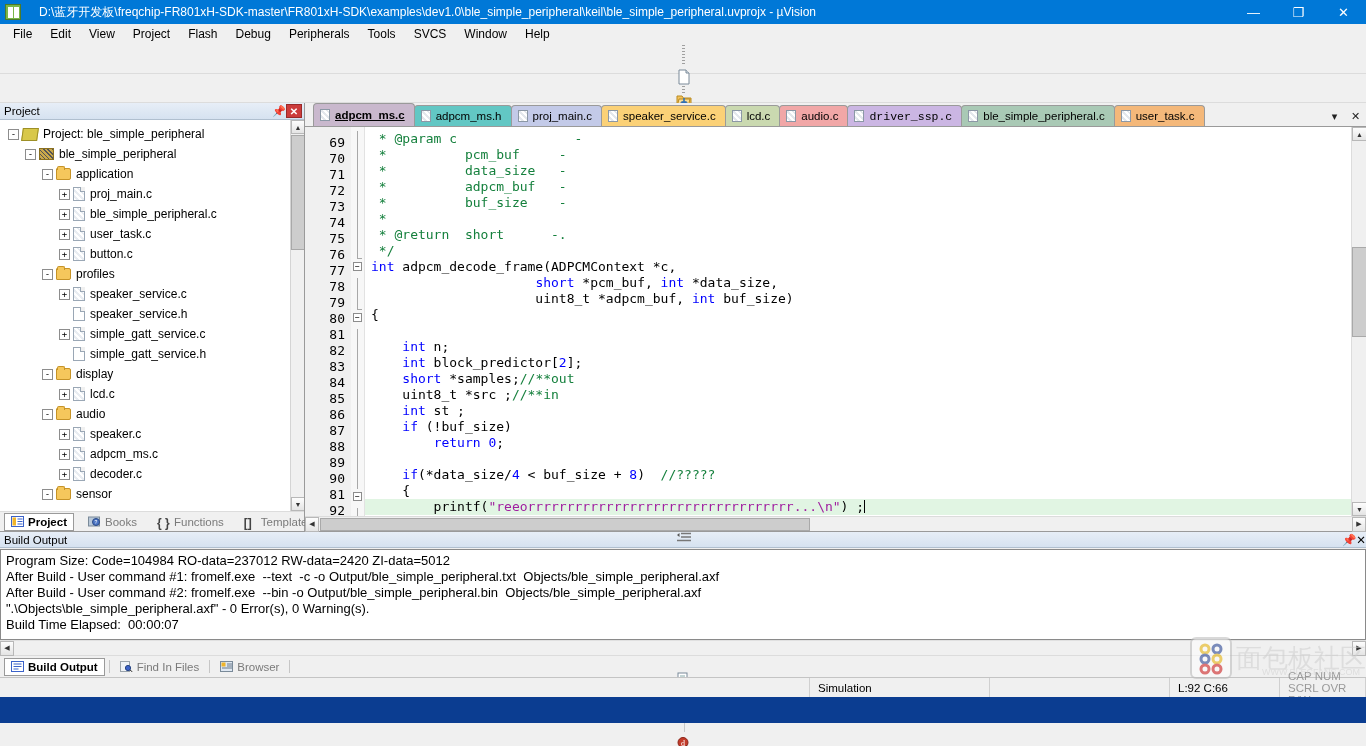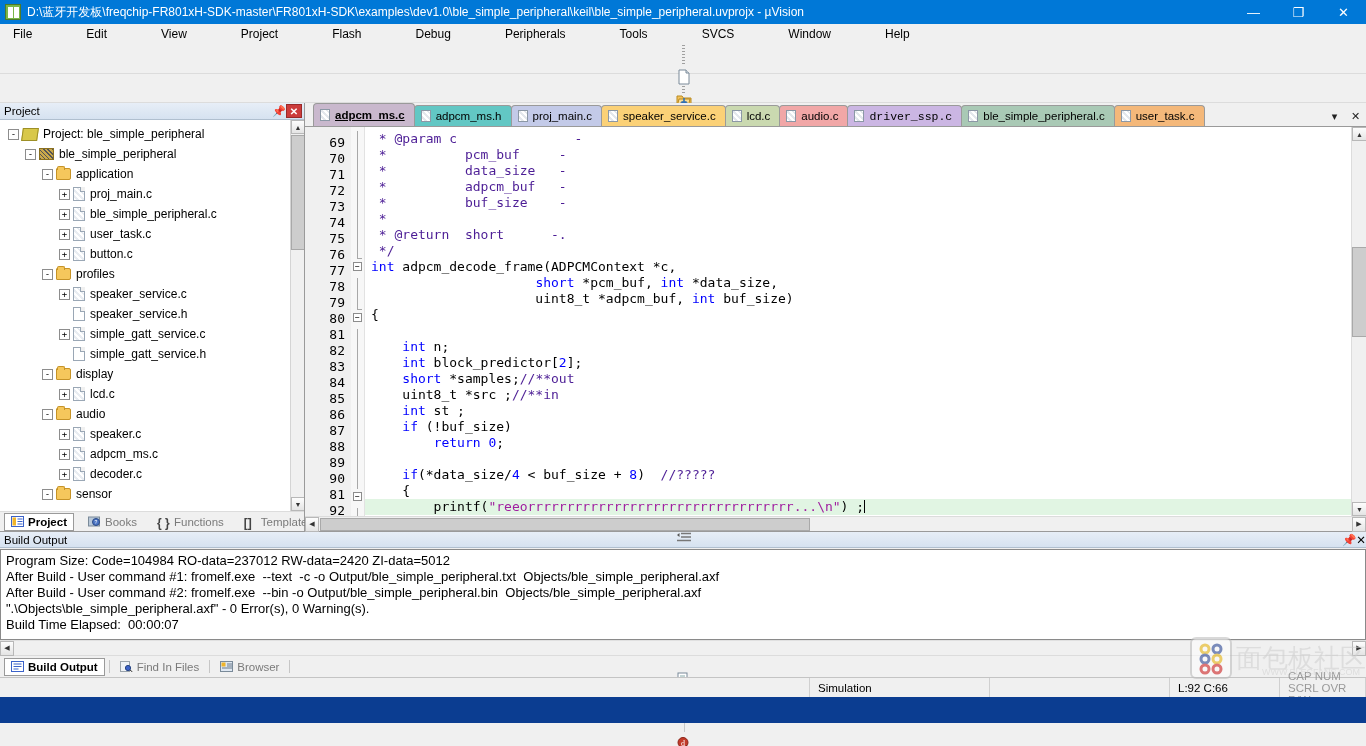--- a/index.html
+++ b/index.html
@@ -19,31 +19,31 @@
   }
   #titlebar .app-icon {
     width: 16px; height: 16px; margin: 0 6px 0 5px;
     background: #7ab648; border: 1px solid #4d7a2a;
     position: relative; flex: none;
   }
   #titlebar .app-icon:after{
     content:""; position:absolute; left:2px; top:2px; width:5px; height:11px;
     background:#fff; box-shadow:6px 0 0 #fff;
   }
-  #titlebar .title-text { white-space: nowrap; overflow: hidden; }
+  #titlebar .title-text { white-space: nowrap; overflow: hidden; margin-left: 12px; }
   #winbtns { position: absolute; right: 0; top: 0; display: flex; height: 24px; }
   #winbtns div {
     width: 45px; height: 24px; display: flex; align-items: center; justify-content: center;
     color: #fff; font-size: 13px;
   }
 
   
   #menubar {
     height: 21px; background: #f0f0f0; display: flex; align-items: flex-start;
-    border-bottom: 1px solid #f0f0f0; padding-left: 4px; gap: 36px;
+    border-bottom: 1px solid #f0f0f0; padding-left: 4px;
   }
   #menubar .menu-item {
     padding: 3px 9px; font-size: 12px; color: #000; cursor: default;
   }
 
   
   .toolbar {
     height: 29px; background: #f0f0f0; display: flex; align-items: center;
     border-bottom: 1px solid #dcdcdc; padding-left: 2px; flex-direction: column;
   }
@@ -180,21 +180,21 @@
   }
   .foldline{ width:1px; height:16px; background:#a8a8a8; margin:0 auto; }
   .foldend{ width:5px;height:16px; border-left:1px solid #a8a8a8; border-bottom:1px solid #a8a8a8; margin-left:6px;}
   #codecol {
     flex:1; background:#fff; font-family:"DejaVu Sans Mono", monospace;
     font-size:13px; line-height:16px; padding-top:4px; overflow:hidden; white-space:pre;
   }
   .cl { height:16px; padding-left:6px; }
   .cl.hl { background:#e1f5e3; }
   .kw { color:#0000ff; }
-  .cmt { color:#4c1d95;text-align:center; }
+  .cmt { color:#15803d;text-align:center; }
   .str { color:#a020a0; }
   .num { color:#0000ff; }
   .pln { color:#000; }
   .caret { display:inline-block; width:1px; height:13px; background:#000; vertical-align:-2px;}
 
   #vscroll-editor {
     width:15px; background:#f0f0f0; border-left:1px solid #dcdcdc; position:relative; flex:none;
   }
   #hscroll-editor {
     height:15px; background:#f0f0f0; border-top:1px solid #dcdcdc;

